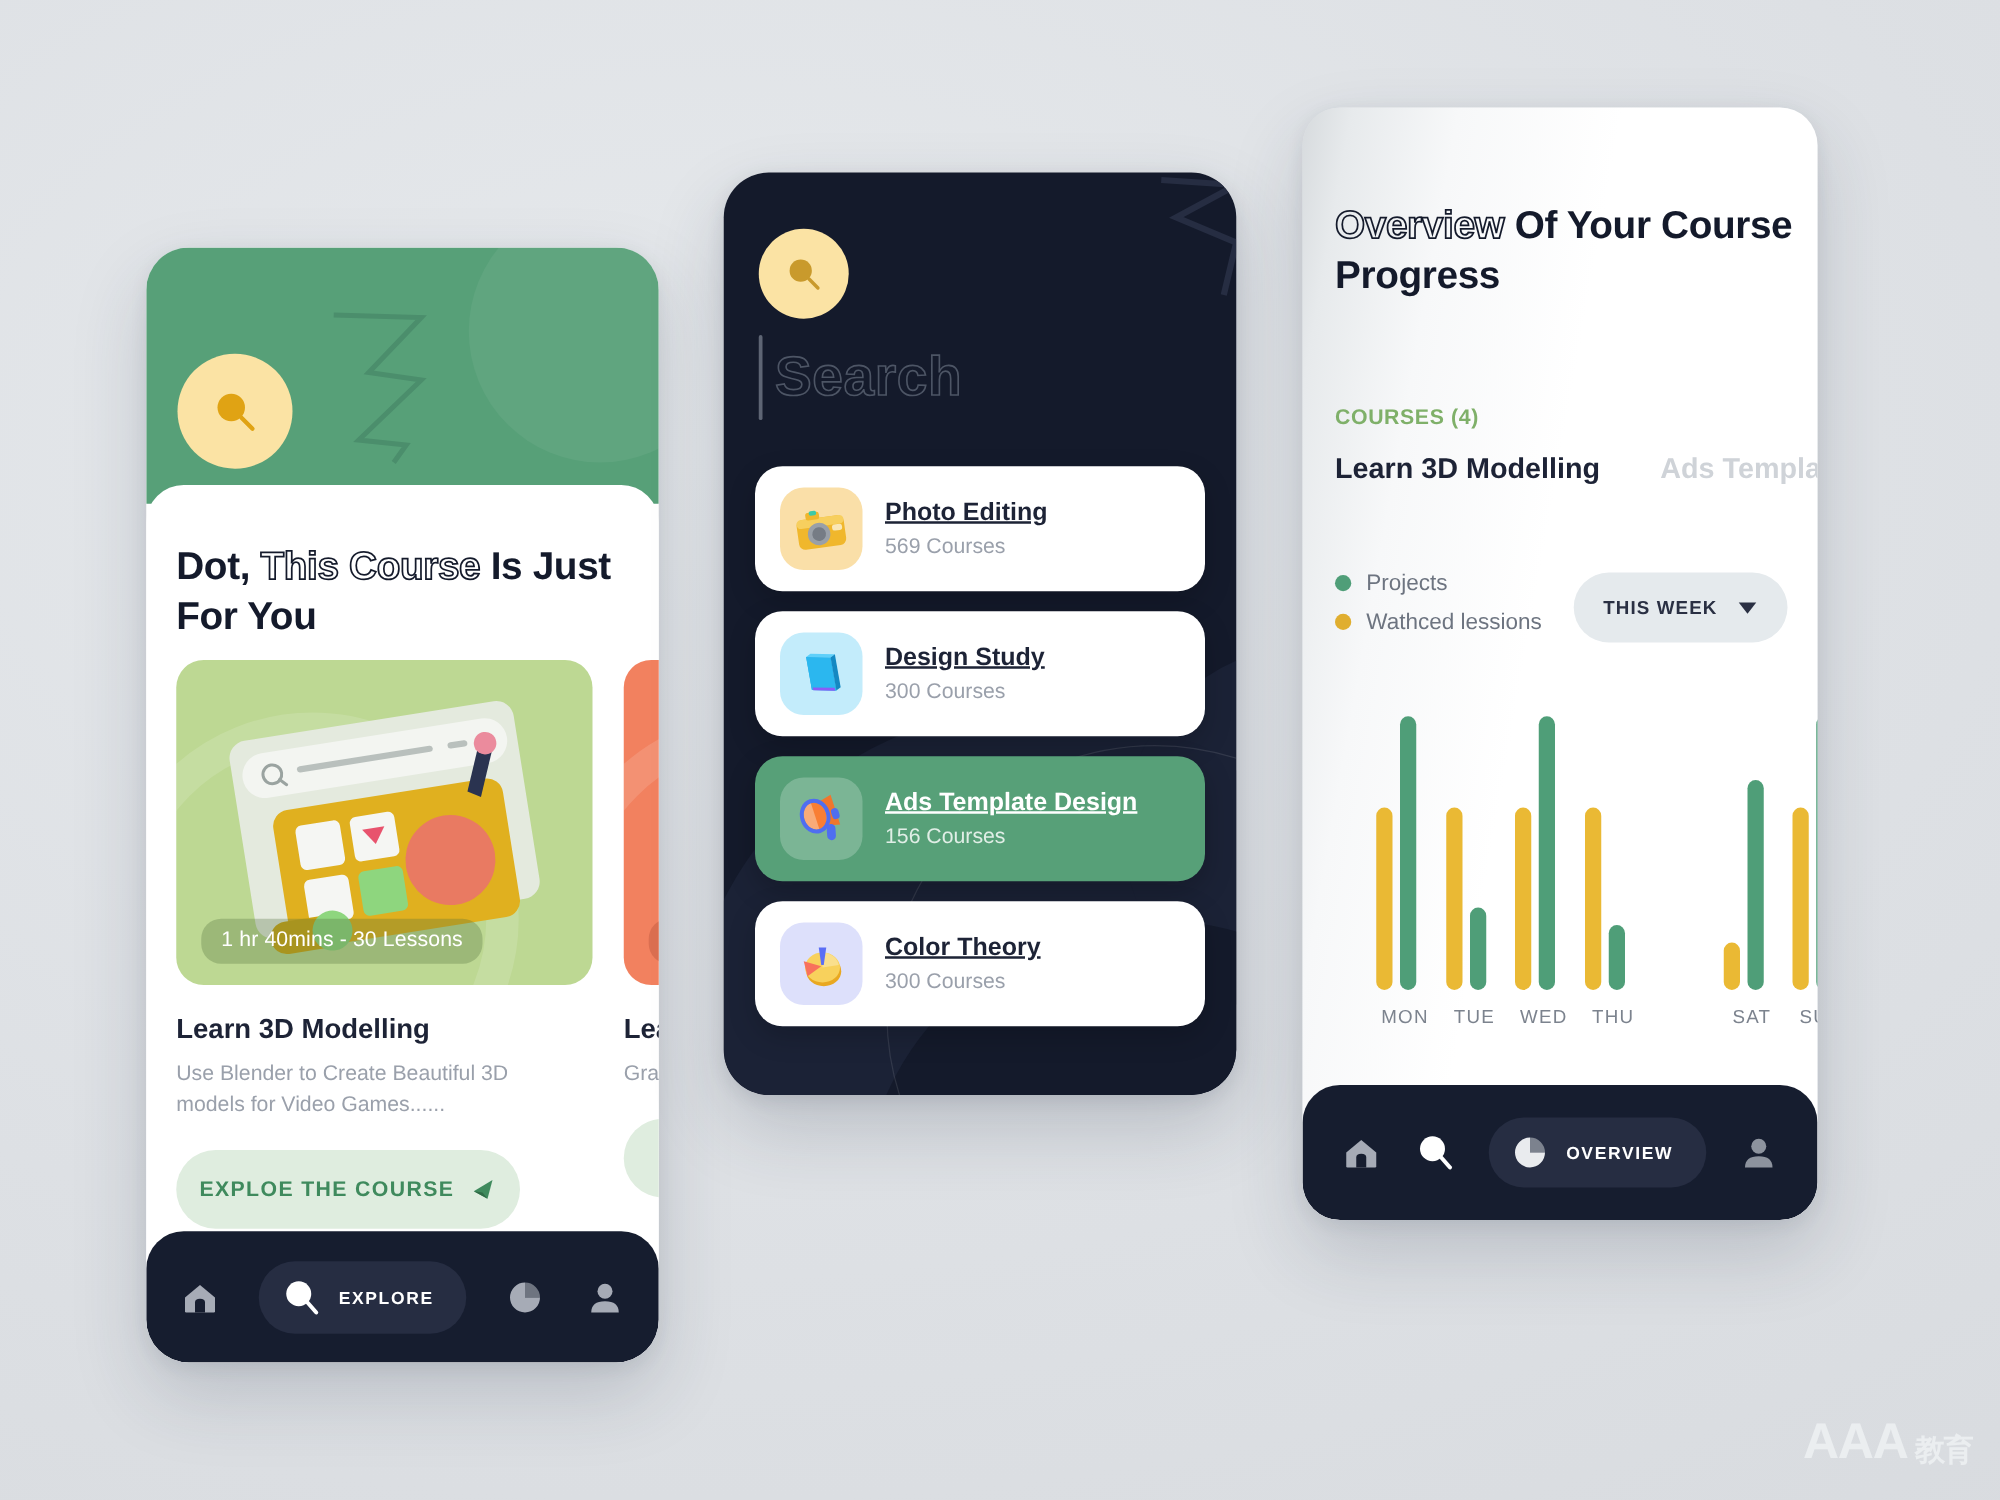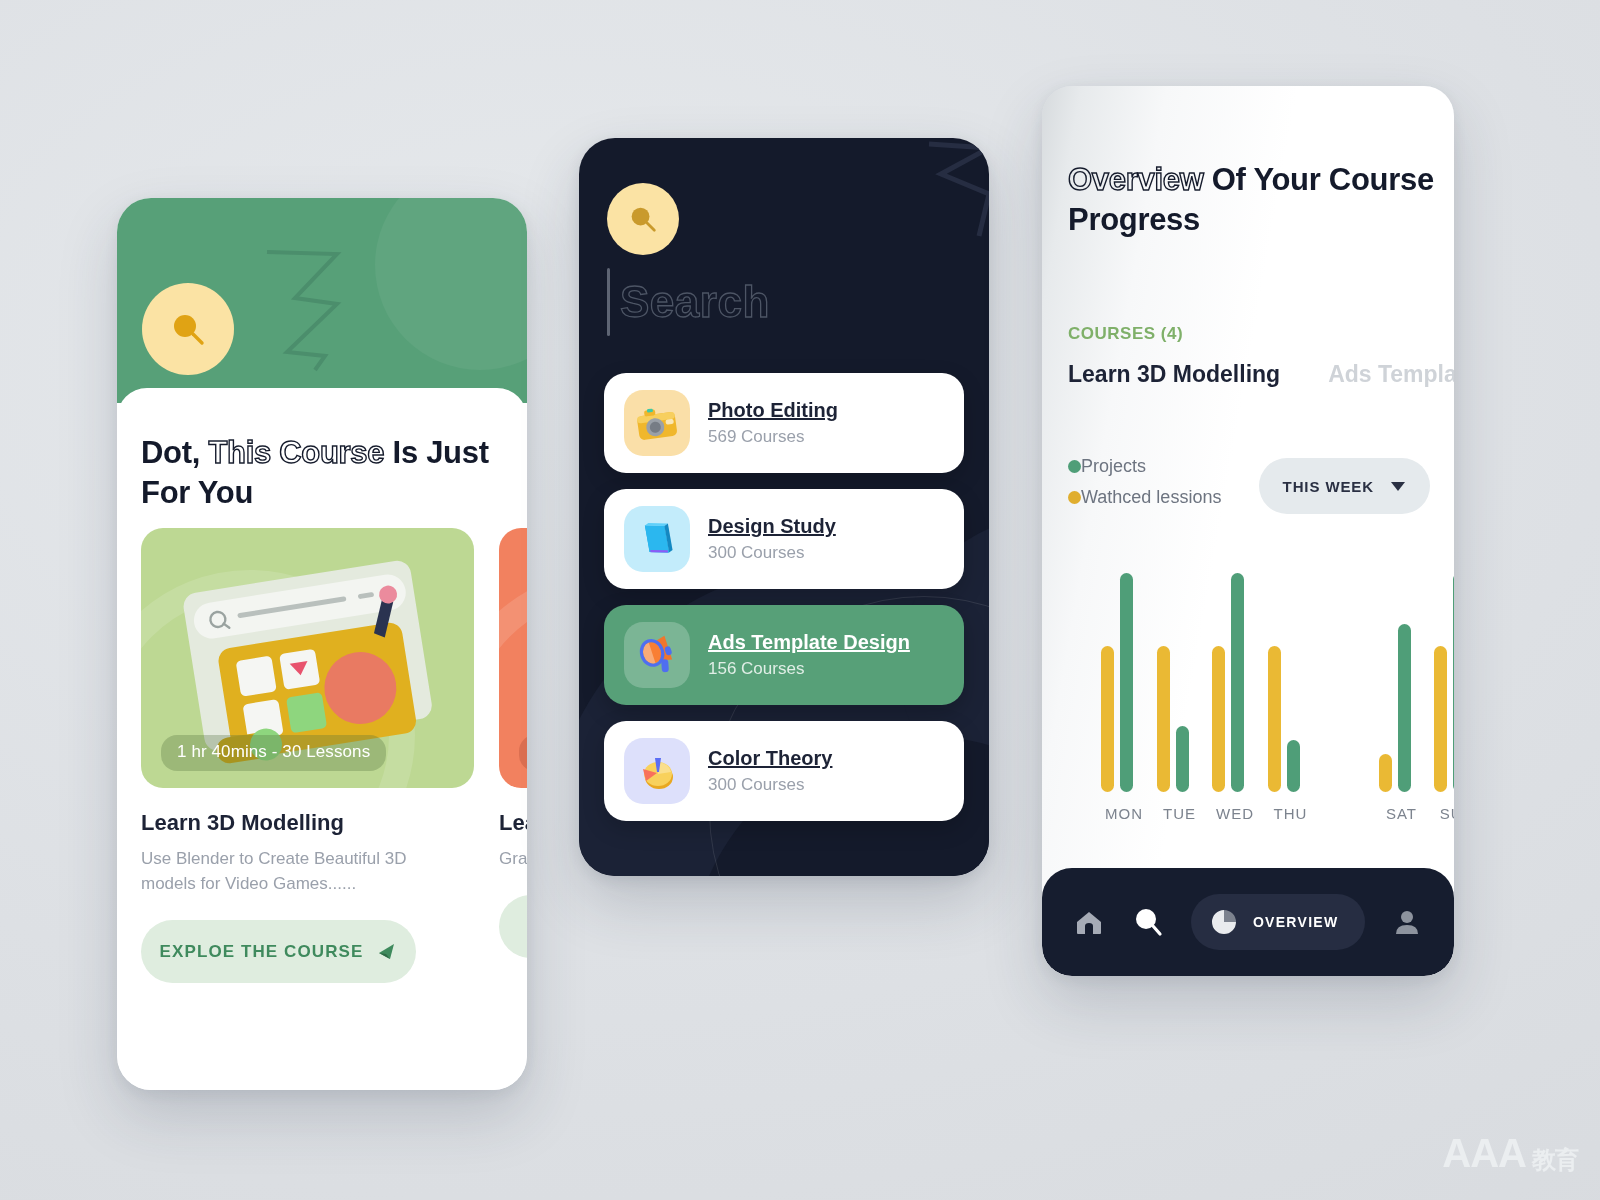--- a/index.html
+++ b/index.html
@@ -101,21 +101,21 @@
   
   .p3-title { position:absolute; left:26px; top:74px; width:370px;
     font-size:31px; line-height:40px; letter-spacing:-.3px; }
   .courses-lbl { position:absolute; left:26px; top:238px; font-size:17px; font-weight:700;
     letter-spacing:.5px; color:#7fb069; }
   .course-tabs { position:absolute; left:26px; top:275px; width:390px;
     display:flex; align-items:baseline; gap:48px; white-space:nowrap; }
   .ctab { font-size:23px; font-weight:700; color:#cfd3d8; cursor:pointer; }
   .ctab.active { color:#1d2336; }
   .legend { position:absolute; left:26px; top:370px; }
-  .lrow { display:flex; align-items:center; gap:0; margin-bottom:10px; }
+  .lrow { display:flex; align-items:center; gap:12px; margin-bottom:10px; }
   .dot { width:13px; height:13px; border-radius:50%; }
   .lrow span { font-size:18px; color:#6d7480; }
   .week-sel { position:absolute; right:24px; top:372px; height:56px; padding:12px 24px;
     border-radius:28px; background:#e5eaed; display:flex; align-items:center; gap:16px;
     cursor:pointer; }
   .week-sel span { font-size:15px; font-weight:700; color:#2a3043; letter-spacing:.9px; }
   .chart { position:absolute; left:18px; top:470px; width:394px; height:270px; }
   .col { position:absolute; bottom:34px; width:52px; height:236px; }
   .bar { position:absolute; bottom:0; width:13px; border-radius:7px; }
   .bar.g { background:linear-gradient(180deg,#4f9e78,#55a97f); left:22px; }
@@ -199,20 +199,47 @@
           </div>
           <div class="c-name">Lea</div>
           <div class="c-desc">Gra Eas</div>
           <button class="btn-explore">
             <span></span>
           </button>
         </div>
       </div>
     </div>
 
+    <div class="navbar">
+      <div class="nav-ico">
+        <svg width="30" height="30" viewBox="0 0 30 30">
+          <path d="M15 5 L27 15 L27 26 Q27 27 26 27 L4 27 Q3 27 3 26 L3 15 Z" fill="#a6abb6"></path>
+          <path d="M11 27 L11 19 Q11 16 15 16 Q19 16 19 19 L19 27 Z" fill="#161d2f"></path>
+        </svg>
+      </div>
+      <div class="nav-pill">
+        <svg width="32" height="32" viewBox="0 0 32 32">
+          <circle cx="14" cy="13" r="10" fill="#ffffff"></circle>
+          <line x1="21" y1="20" x2="28" y2="28" stroke="#ffffff" stroke-width="3.2" stroke-linecap="round"></line>
+        </svg>
+        <span>EXPLORE</span>
+      </div>
+      <div class="nav-ico">
+        <svg width="30" height="30" viewBox="0 0 30 30">
+          <path d="M15 15 L15 3 A12 12 0 0 1 27 15 Z" fill="#6e7480"></path>
+          <path d="M15 15 L27 15 A12 12 0 1 1 15 3 Z" fill="#a6abb6"></path>
+        </svg>
+      </div>
+      <div class="nav-ico">
+        <svg width="30" height="30" viewBox="0 0 30 30">
+          <circle cx="15" cy="10" r="6" fill="#a6abb6"></circle>
+          <path d="M4 27 Q4 18 15 18 Q26 18 26 27 Z" fill="#a6abb6"></path>
+        </svg>
+      </div>
+    </div>
   </div>
 
   <div class="phone p2">
     <div class="p2-deco">
       <div class="c c1"></div>
       <div class="c c3"></div>
       <div class="c c2"></div>
       <div class="arc"></div>
       <svg style="position:absolute;right:-6px;top:-4px;" width="90" height="130" viewBox="0 0 90 130">
         <polyline points="24,10 84,14 36,40 84,60 74,102" fill="none" stroke="#262d42" stroke-width="5"></polyline>

